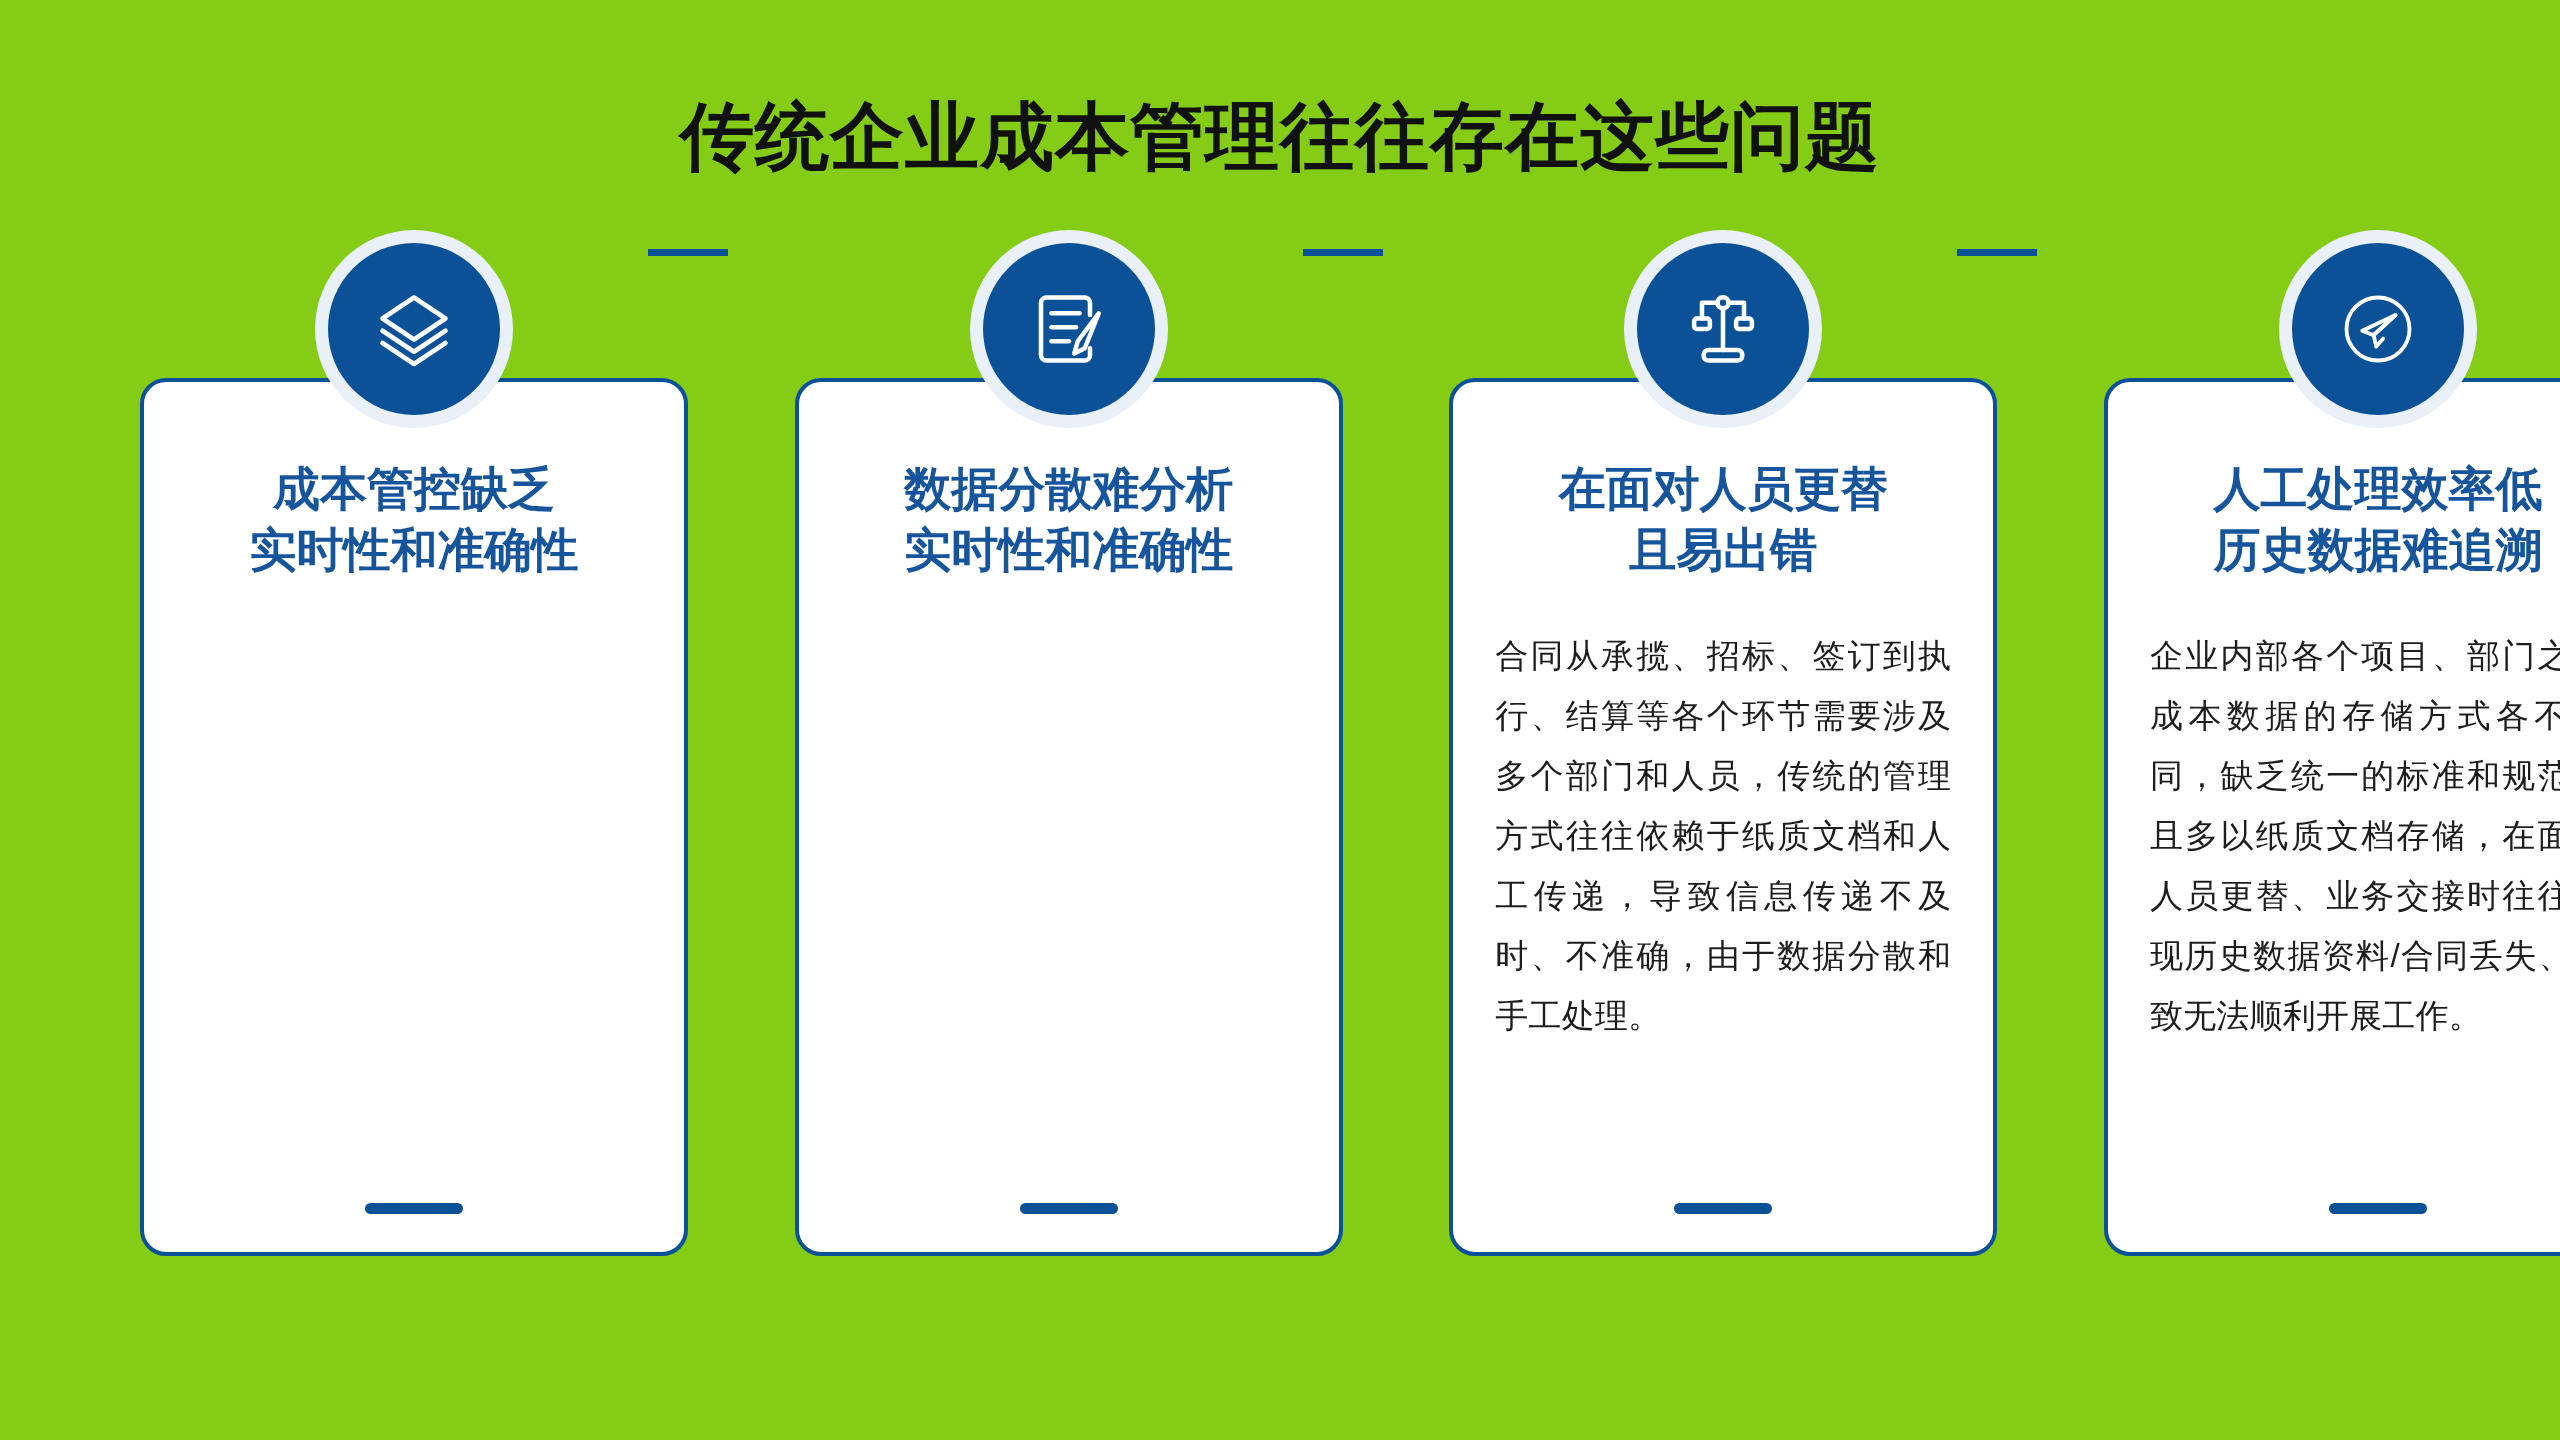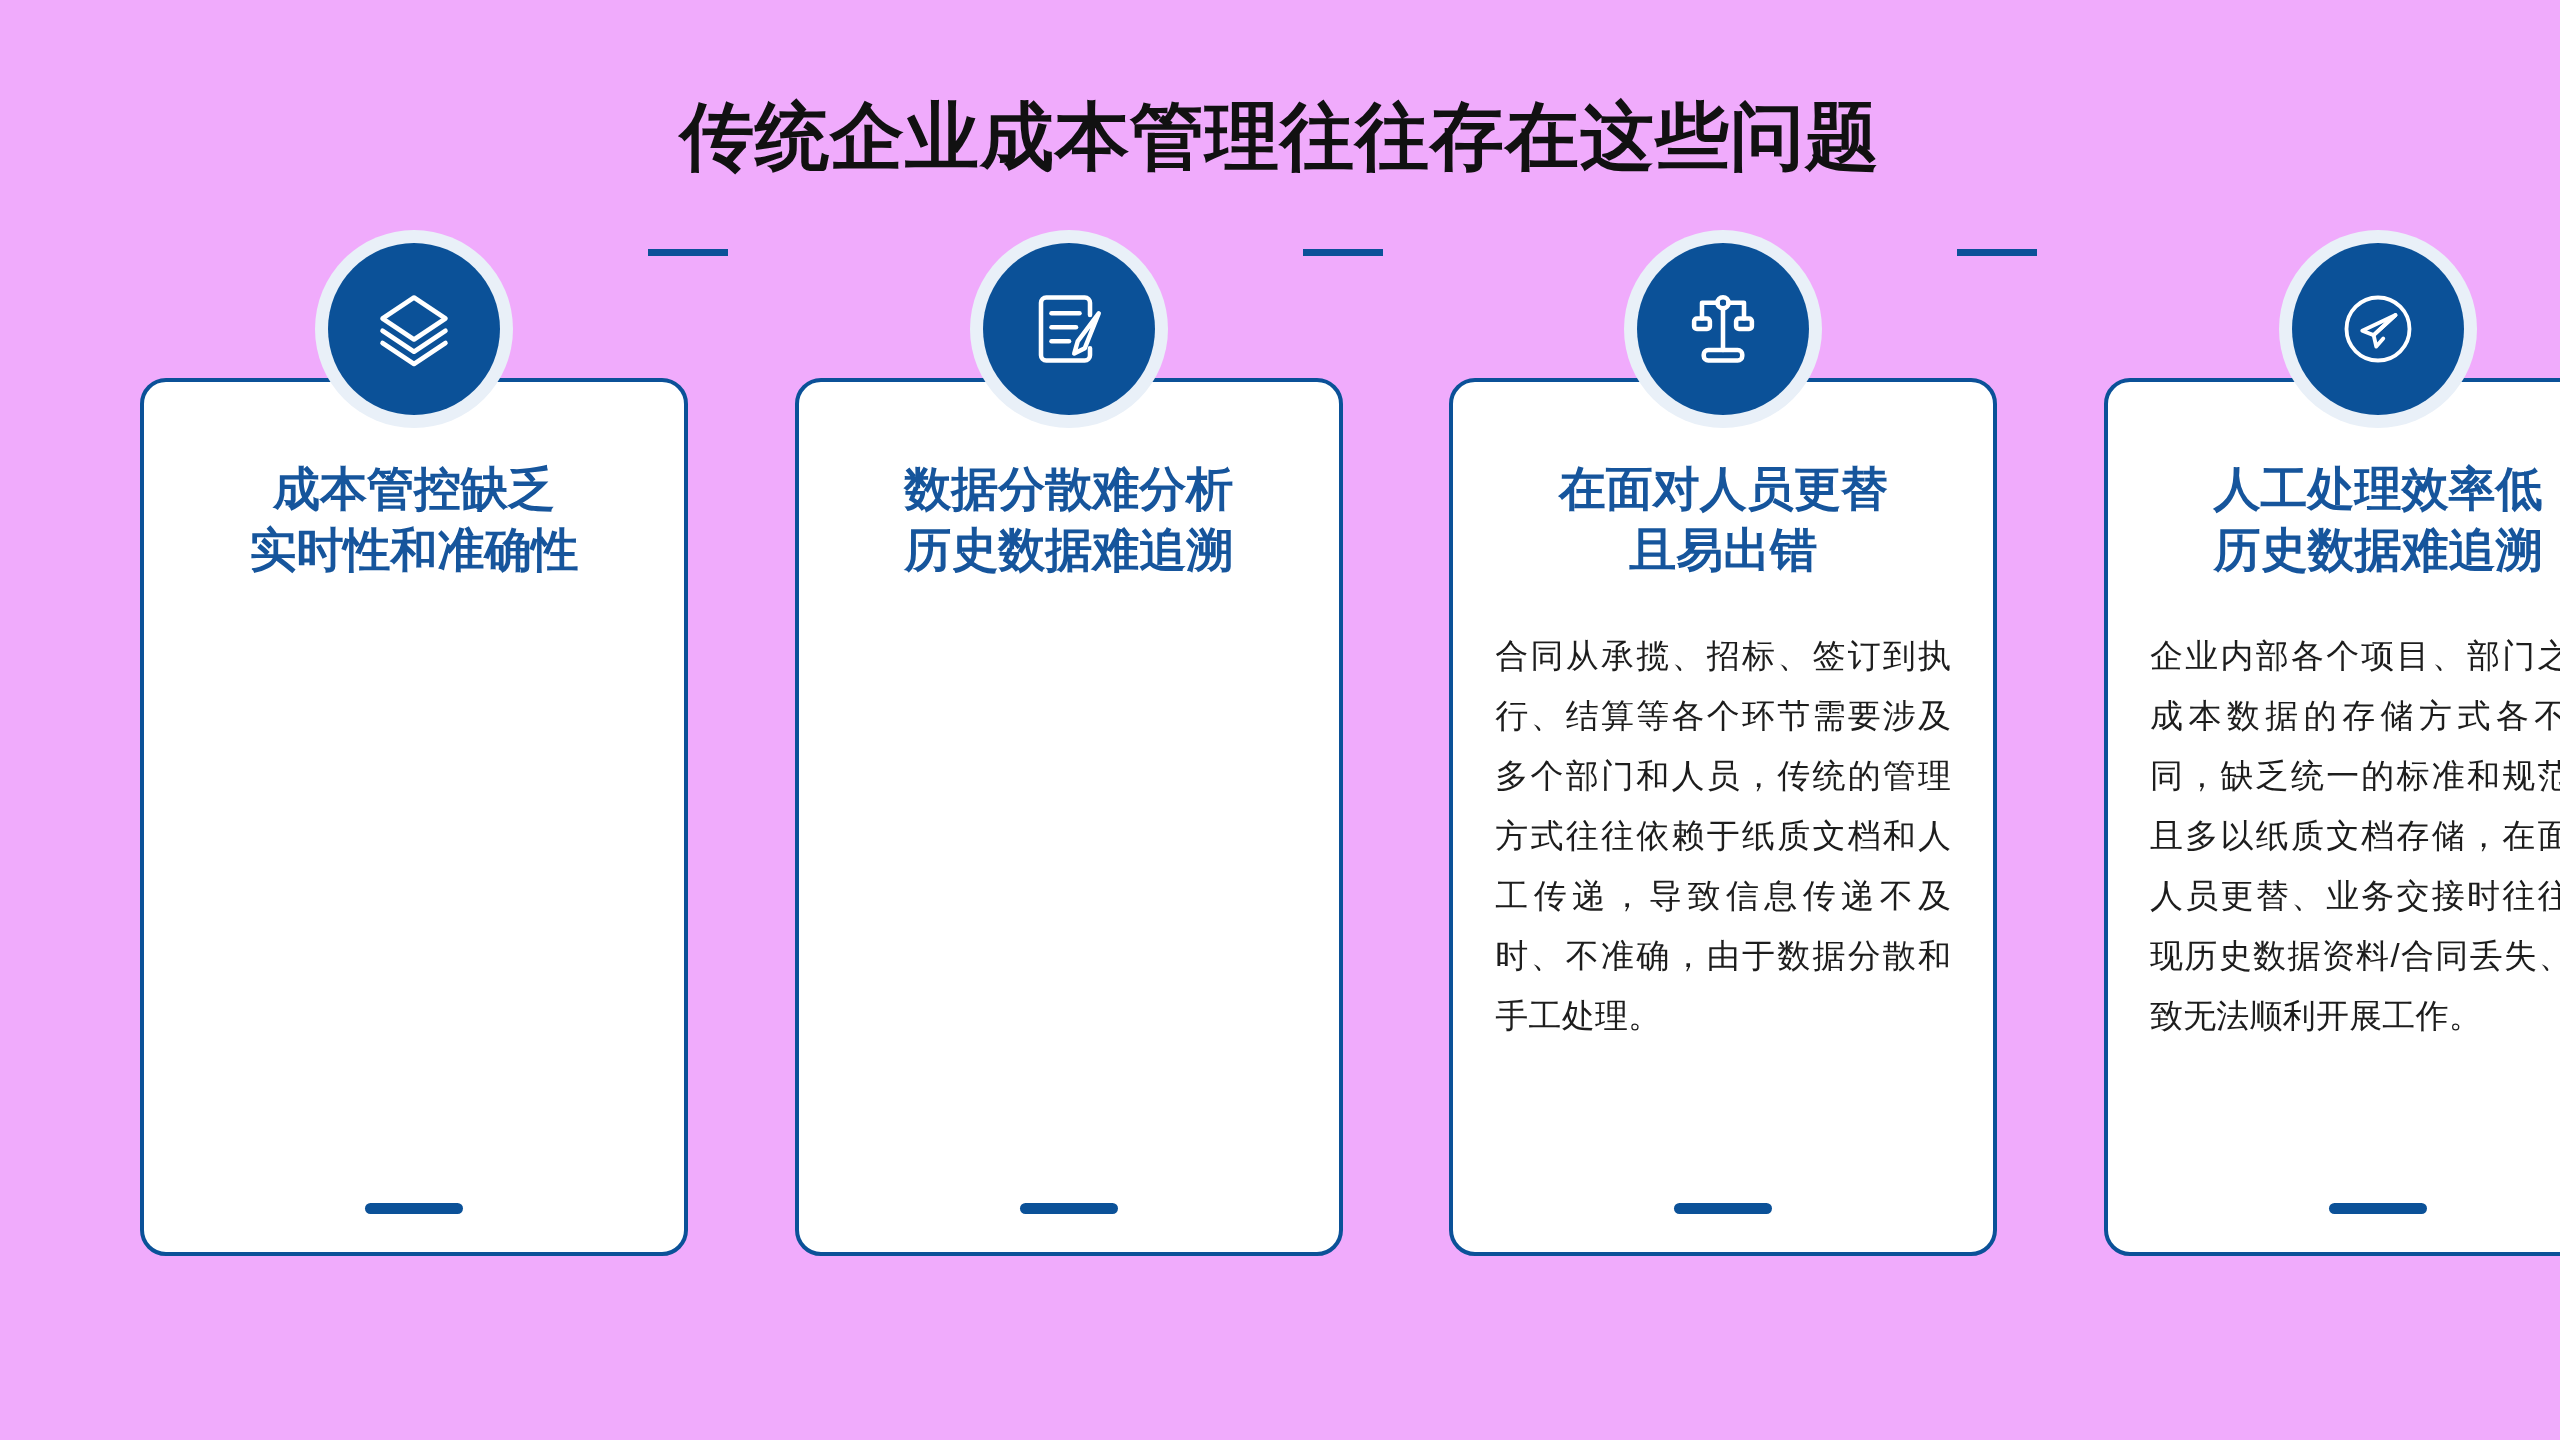--- a/index.html
+++ b/index.html
@@ -9,21 +9,21 @@
     height: 1440px;
     background: #ffffff;
     font-family: "Liberation Sans", "DejaVu Sans", sans-serif;
     overflow: hidden;
   }
 
   .slide {
     position: relative;
     width: 2560px;
     height: 1440px;
-    background: #f0abfc;
+    background: #84cc16;
   }
 
   
   .slide-title {
     position: absolute;
     top: 96px;
     left: 0;
     width: 2560px;
     text-align: center;
     font-size: 74px;
@@ -196,21 +196,21 @@
               <path d="M14 23 H28"></path>
               <path d="M14 31 H24"></path>
               <path d="M41 15 L29 31 L27 38 L33 35 Z"></path>
             </svg>
           </span>
         </div>
       </div>
 
       <div class="card-body">
         <div class="card-heading">数据分散难分析
-历史数据难追溯</div>
+实时性和准确性</div>
       </div>
 
       <div class="card-dash"></div>
     </div>
 
     <div class="card-wrap">
       <div class="connector"></div>
       <div class="card"></div>
 
       <div class="icon-bubble">

